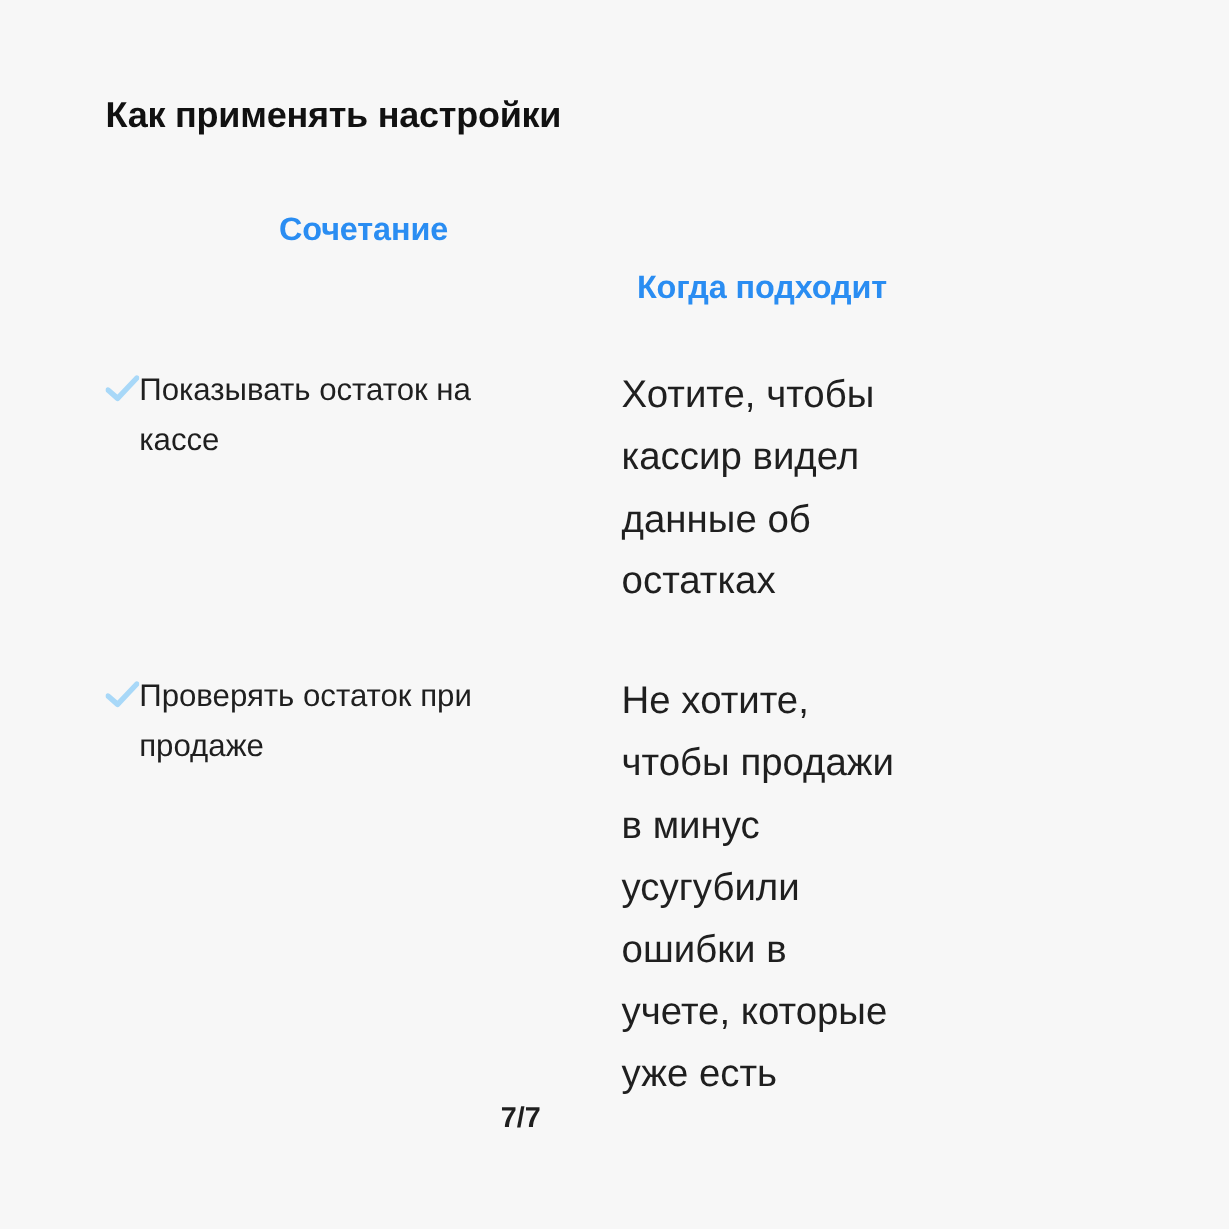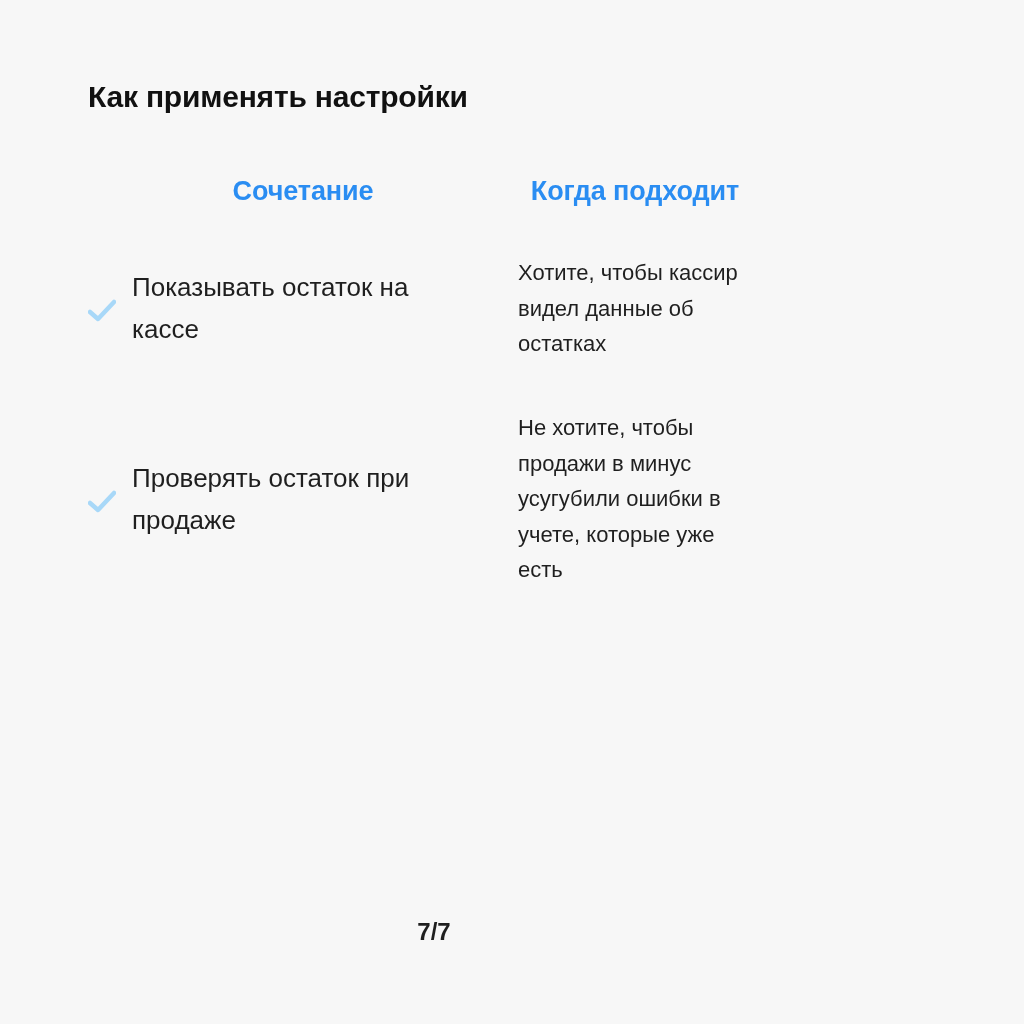--- a/index.html
+++ b/index.html
@@ -36,31 +36,31 @@
   .col-head {
     font-size: 27px;
     font-weight: bold;
     color: #2a8df2;
     margin-bottom: 48px;
     letter-spacing: -0.1px;
     text-align: center;
   }
   .col-head.right {
     padding-left: 0px;
+    margin-top: 48px;
   }
   .row-cell {
-    font-size: 22px;
+    font-size: 32px;
     line-height: 1.62;
     color: #1f1f1f;
     font-weight: 400;
   }
   .left-cell {
     display: flex;
-    align-items: center;
-    gap: 16px;
+    align-items: flex-start;
     margin-bottom: 48px;
     padding-right: 20px;
   }
   .left-cell .text {
     font-size: 26px;
     line-height: 1.62;
     color: #1f1f1f;
     max-width: 330px;
   }
   .check-icon {

